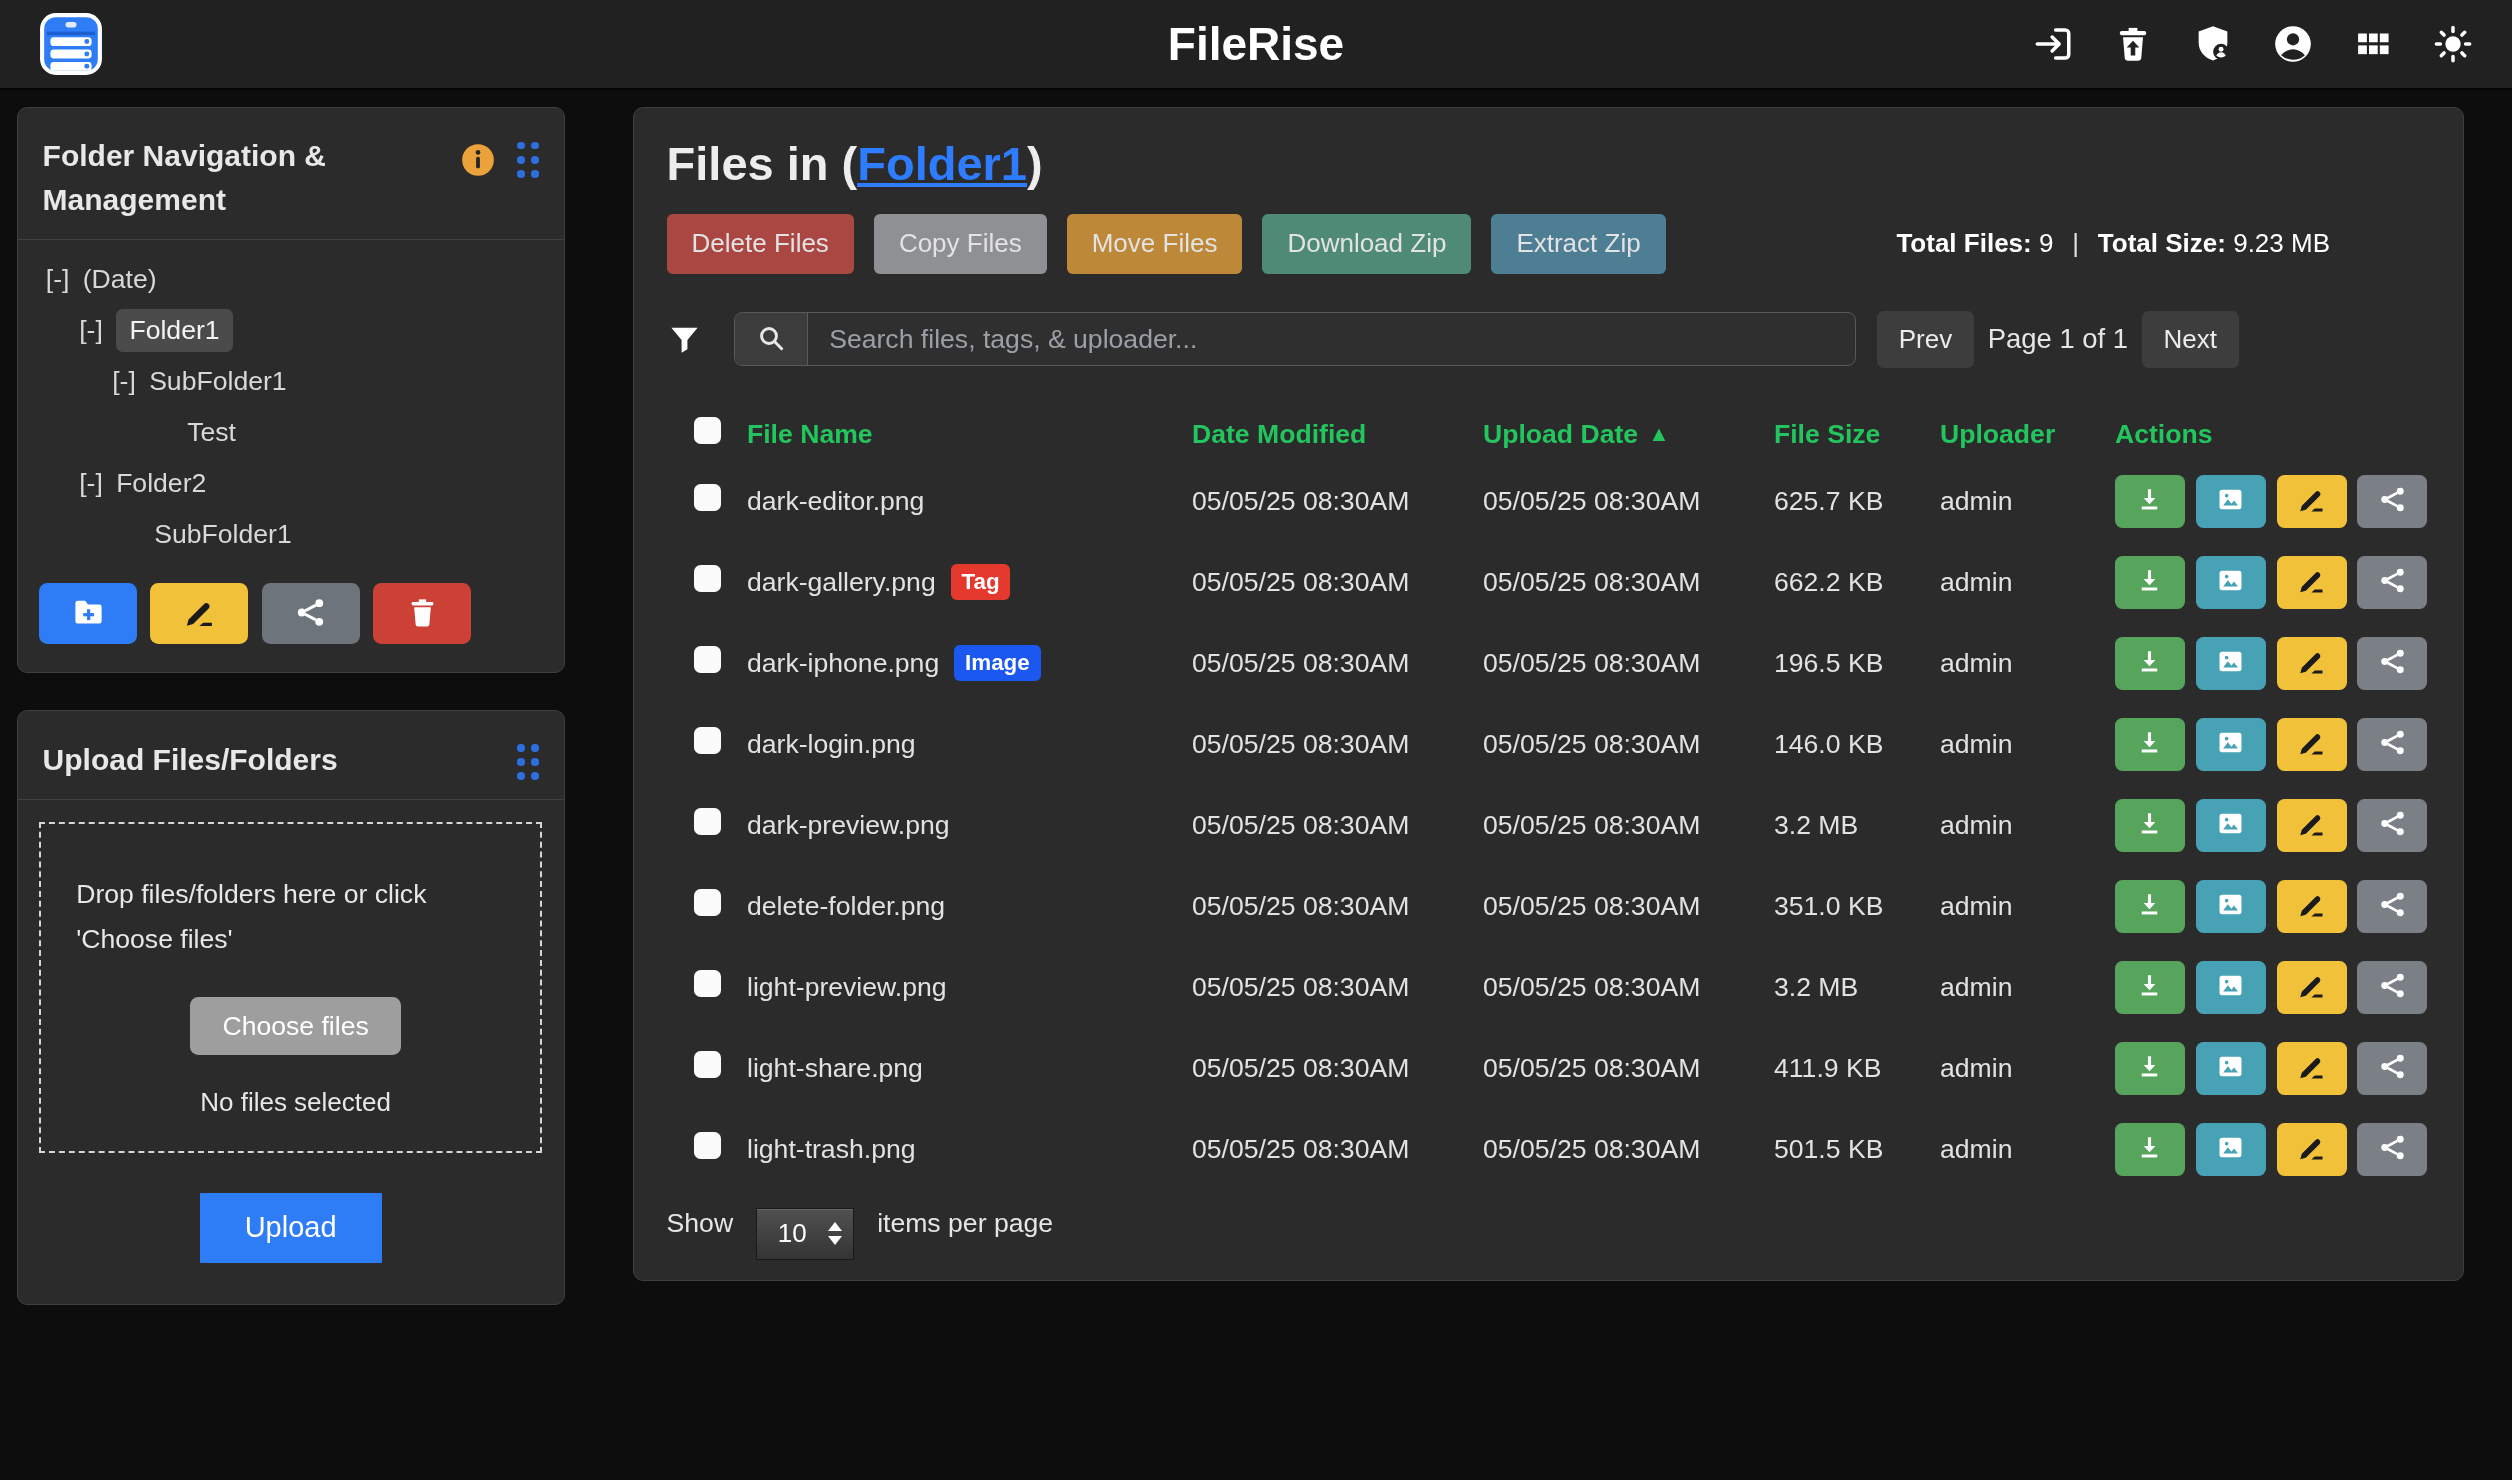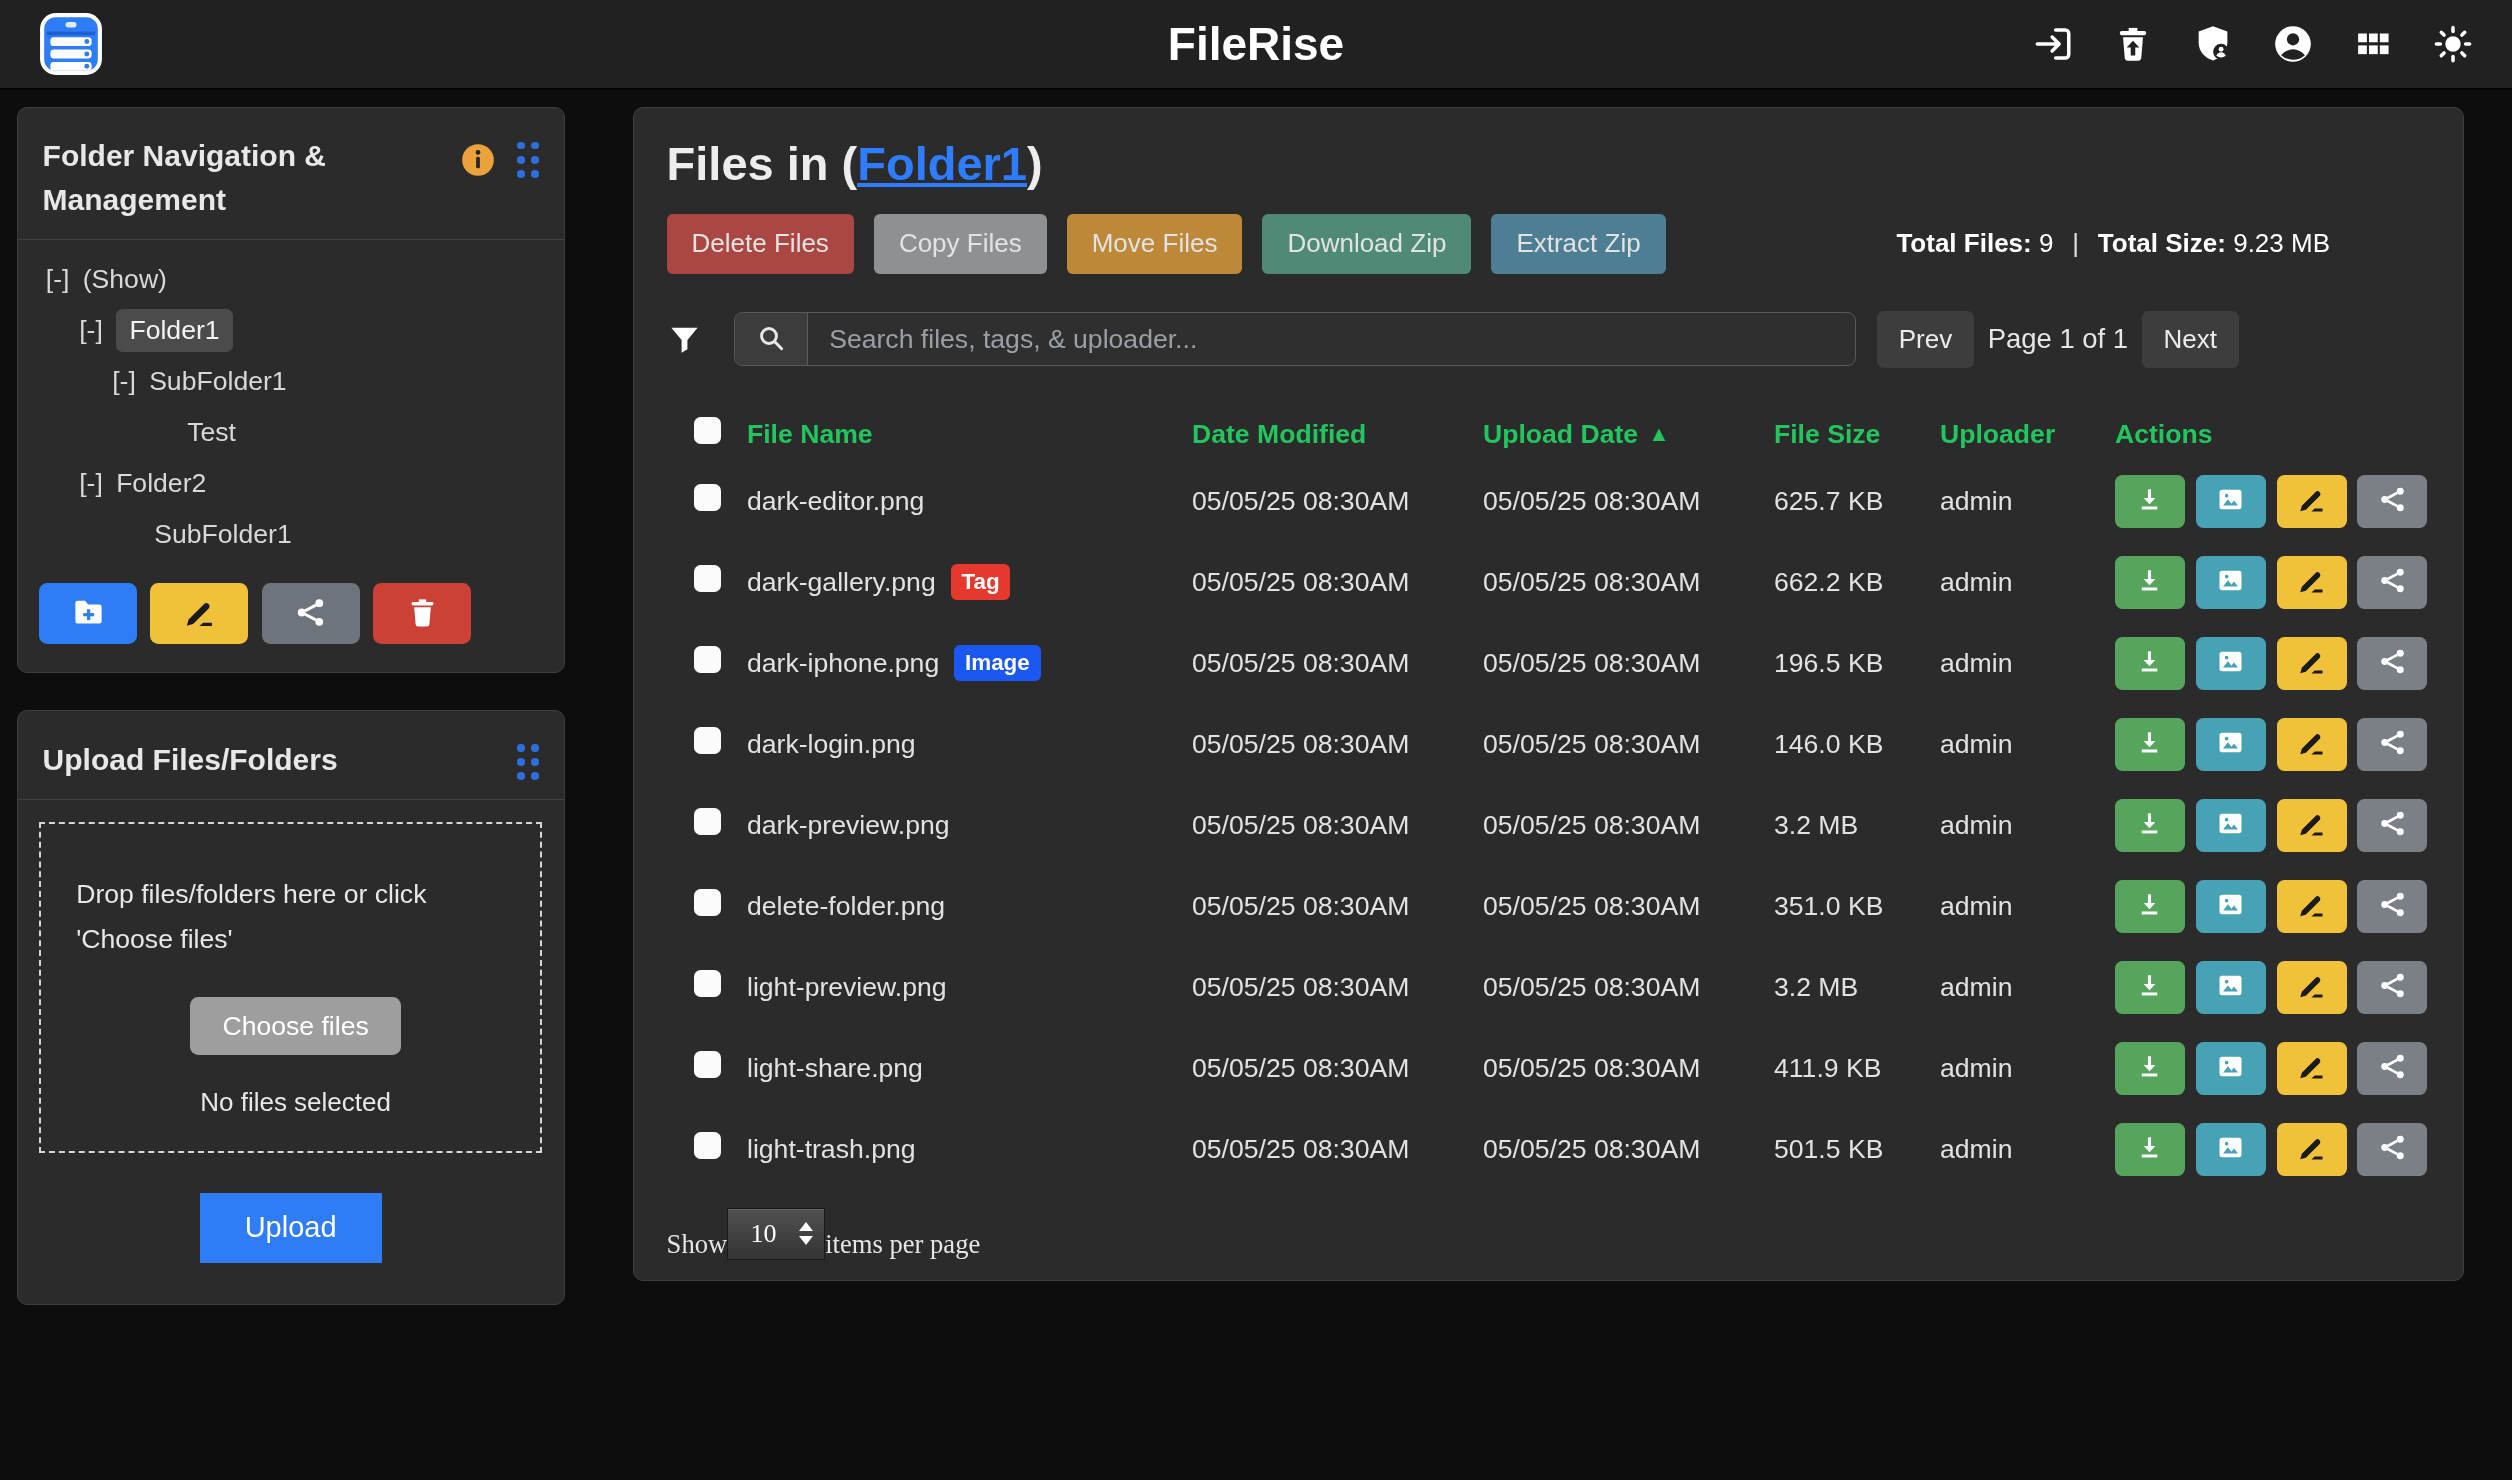--- a/index.html
+++ b/index.html
@@ -92,21 +92,21 @@
   .trow { height:81px; font-size:26.6px; color:#e2e2e2; }
   .checkbox { width:26.6px; height:26.6px; background:#fbfbfb; border-radius:6.6px; display:inline-block; cursor:pointer; }
   .fname { display:flex; align-items:center; gap:15px; }
   .badge { font-size:22.4px; font-weight:bold; color:#ffffff; border-radius:5.8px; padding:6.6px 10.8px; line-height:1; }
   .row-actions { display:flex; gap:10.8px; }
   .row-btn { width:70px; height:53px; border:none; border-radius:7.5px; display:flex;
              align-items:center; justify-content:center; cursor:pointer; }
   .row-btn svg { width:31px; height:31px; }
   .dl { background:#57a55c; } .pv { background:#47a2b5; } .rn { background:#f2c13a; } .sh { background:#7b8087; }
 
-  .table-footer { display:flex; align-items:flex-end; gap:0; margin-top:18.3px; font-size:26.6px; color:#e6e6e6;font-family:Liberation Serif, serif; }
+  .table-footer { display:flex; align-items:flex-start; gap:23px; margin-top:18.3px; font-size:26.6px; color:#e6e6e6; }
   .page-size { width:98px; height:52px; background:linear-gradient(#505050,#343434);
                border:0.8px solid #1a1a1a; border-radius:0; display:flex; align-items:center;
                box-shadow:inset 0 0.8px 0 rgba(255,255,255,.18); cursor:pointer; }
   .page-size .val { flex:1; text-align:center; font-size:26px; color:#ffffff; }
   .spinner { display:flex; flex-direction:column; align-items:center; gap:5px; padding-right:11.6px; }
   .spin-up { width:0; height:0; border-left:7.5px solid transparent; border-right:7.5px solid transparent; border-bottom:9.1px solid #ffffff; }
   .spin-down { width:0; height:0; border-left:7.5px solid transparent; border-right:7.5px solid transparent; border-top:9.1px solid #ffffff; }
 </style>
 </head>
 <body>
@@ -226,21 +226,21 @@
               <i></i>
               <i></i>
           </span>
         </div>
       </div>
       <div class="card-divider"></div>
 
       <div class="tree">
           <div class="tree-item" style="padding-left: 6.6px;">
             <span class="expander">[-]</span>
-            <span class="tree-label">(Show)</span>
+            <span class="tree-label">(Date)</span>
           </div>
           <div class="tree-item" style="padding-left: 40px;">
             <span class="expander">[-]</span>
             <span class="tree-label selected">Folder1</span>
           </div>
           <div class="tree-item" style="padding-left: 73px;">
             <span class="expander">[-]</span>
             <span class="tree-label">SubFolder1</span>
           </div>
           <div class="tree-item" style="padding-left: 148px;">

